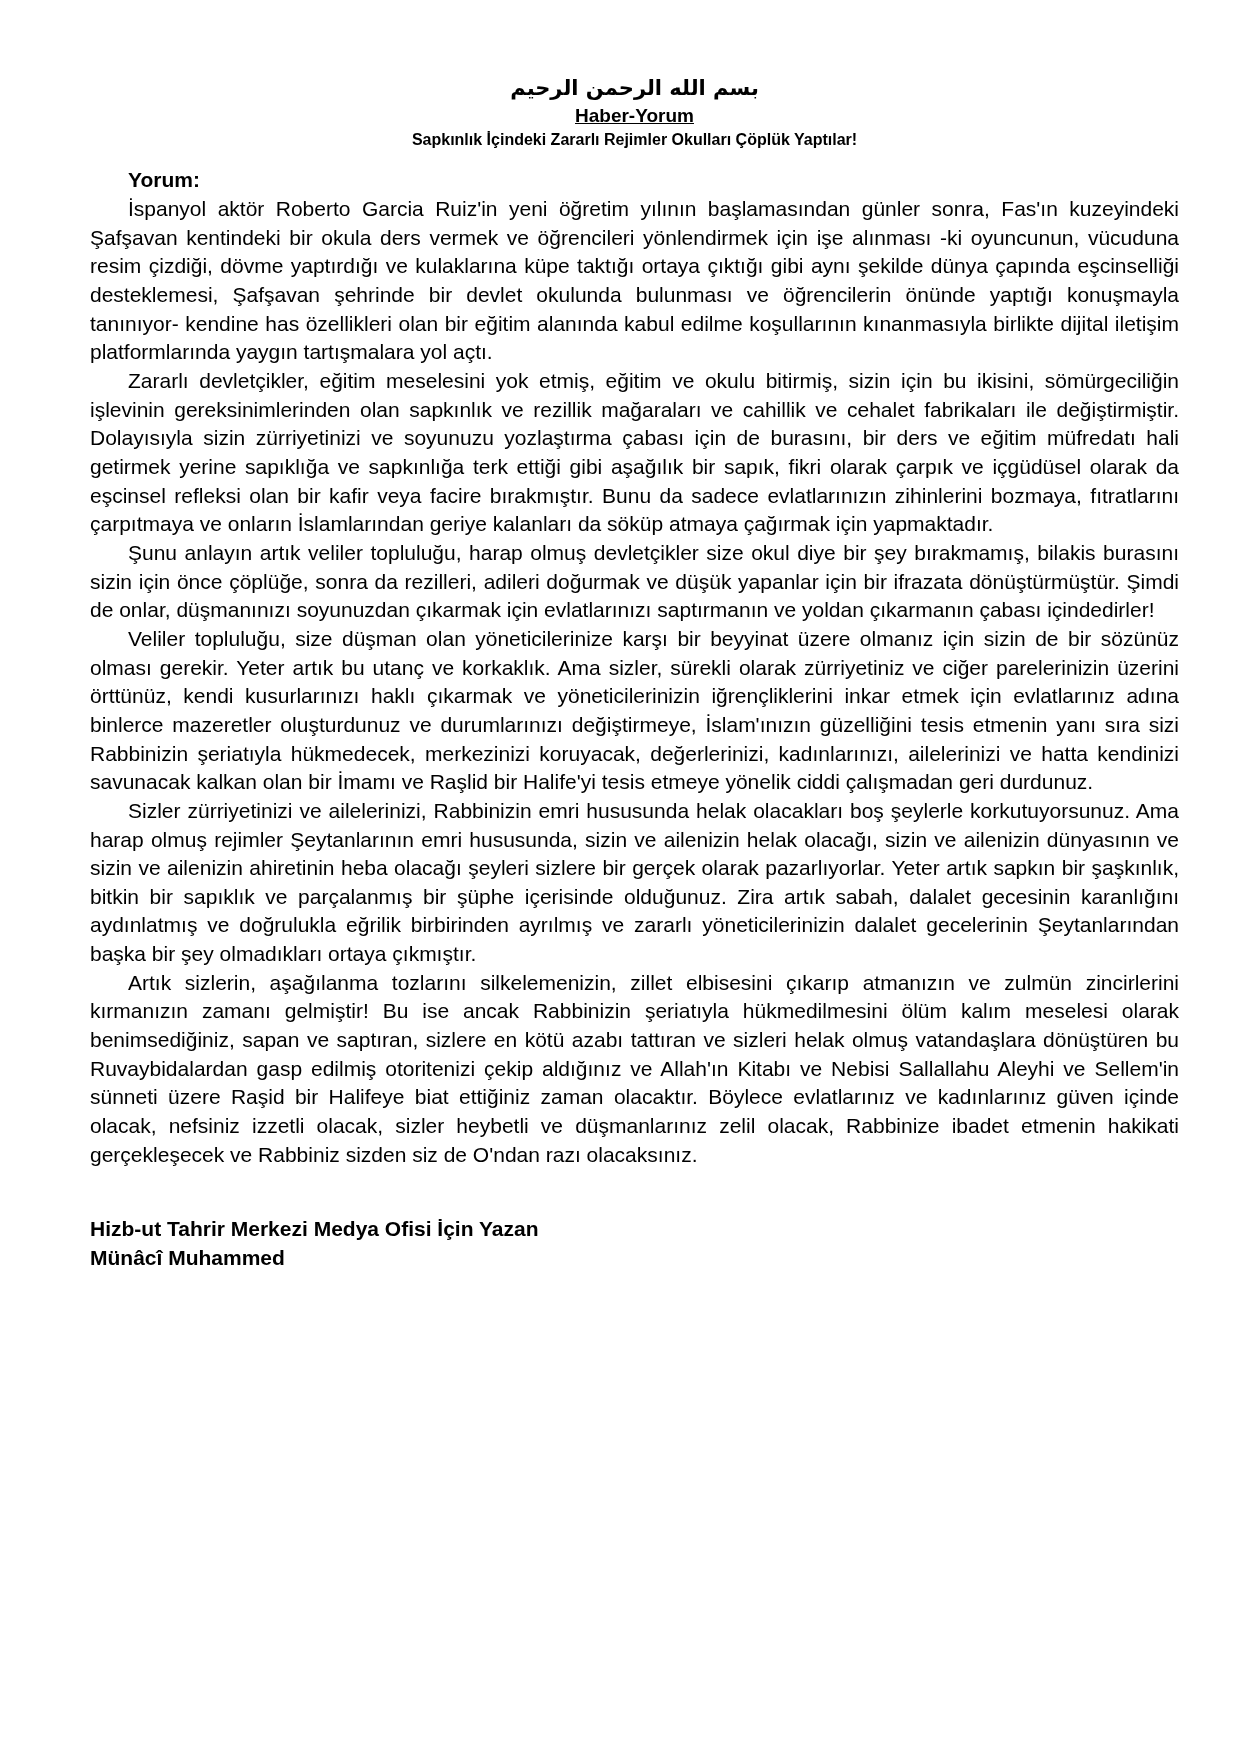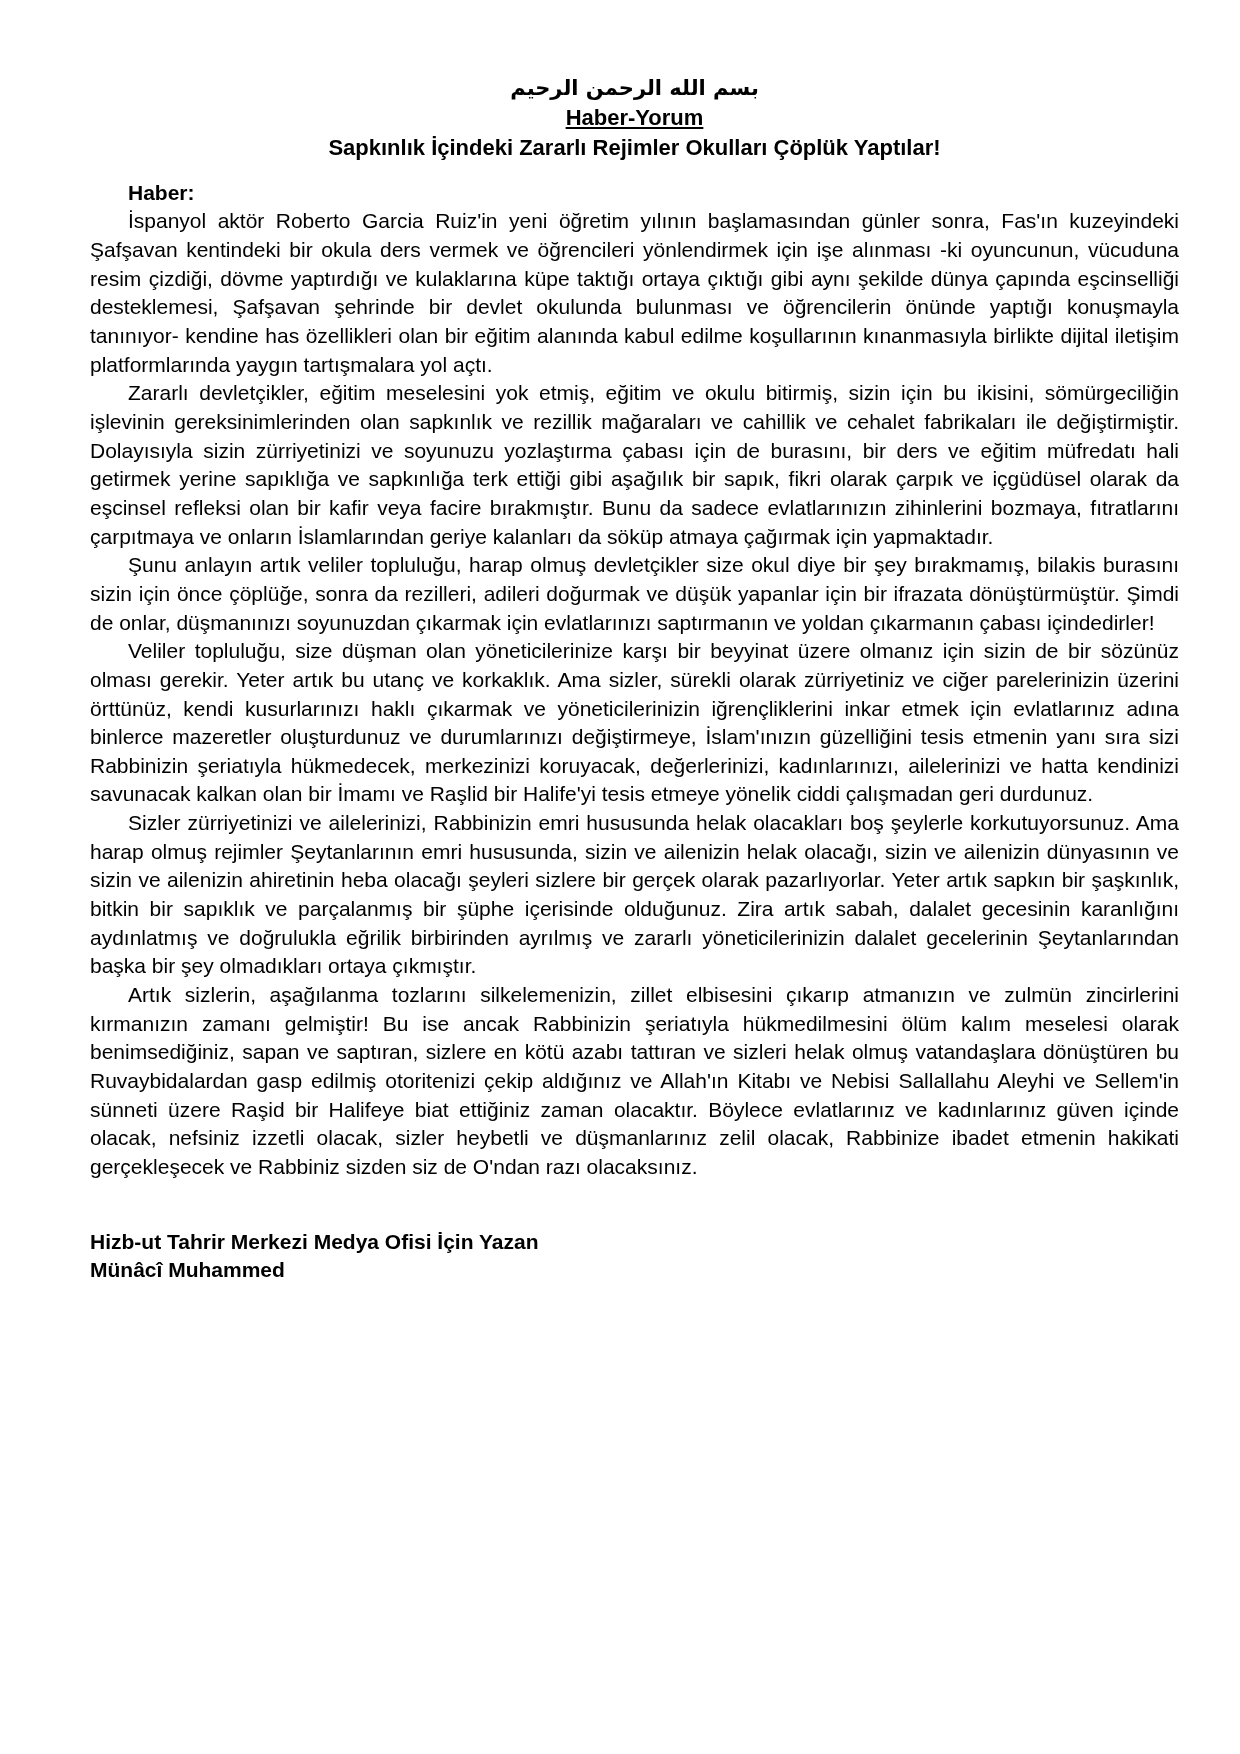--- a/index.html
+++ b/index.html
@@ -26,25 +26,25 @@
   }
   .bismillah {
     font-weight: bold;
     font-family: "DejaVu Sans", sans-serif;
     font-size: 21px;
     direction: rtl;
   }
   .doc-type {
     font-weight: bold;
     text-decoration: underline;
-    font-size: 22px;
+    font-size: 19px;
   }
   .doc-title {
     font-weight: bold;
-    font-size: 22px;
+    font-size: 16px;
   }
   .section-label {
     font-weight: bold;
     text-indent: 38px;
     margin: 16px 0 0 0;
   }
   p.body-par {
     margin: 0;
     text-align: justify;
     text-indent: 38px;
@@ -72,21 +72,21 @@
 <body>
 
 <div class="page">
 
   <div class="center bismillah">بسم الله الرحمن الرحيم</div>
 
   <div class="center doc-type">Haber-Yorum</div>
 
   <div class="center doc-title">Sapkınlık İçindeki Zararlı Rejimler Okulları Çöplük Yaptılar!</div>
 
-  <div class="section-label">Haber:</div>
+  <div class="section-label">Yorum:</div>
 
   <p class="body-par">İspanyol aktör Roberto Garcia Ruiz'in yeni öğretim yılının başlamasından günler sonra, Fas'ın kuzeyindeki Şafşavan kentindeki bir okula ders vermek ve öğrencileri yönlendirmek için işe alınması -ki oyuncunun, vücuduna resim çizdiği, dövme yaptırdığı ve kulaklarına küpe taktığı ortaya çıktığı gibi aynı şekilde dünya çapında eşcinselliği desteklemesi, Şafşavan şehrinde bir devlet okulunda bulunması ve öğrencilerin önünde yaptığı konuşmayla tanınıyor- kendine has özellikleri olan bir eğitim alanında kabul edilme koşullarının kınanmasıyla birlikte dijital iletişim platformlarında yaygın tartışmalara yol açtı.</p>
 
 
   <p class="body-par">Zararlı devletçikler, eğitim meselesini yok etmiş, eğitim ve okulu bitirmiş, sizin için bu ikisini, sömürgeciliğin işlevinin gereksinimlerinden olan sapkınlık ve rezillik mağaraları ve cahillik ve cehalet fabrikaları ile değiştirmiştir. Dolayısıyla sizin zürriyetinizi ve soyunuzu yozlaştırma çabası için de burasını, bir ders ve eğitim müfredatı hali getirmek yerine sapıklığa ve sapkınlığa terk ettiği gibi aşağılık bir sapık, fikri olarak çarpık ve içgüdüsel olarak da eşcinsel refleksi olan bir kafir veya facire bırakmıştır. Bunu da sadece evlatlarınızın zihinlerini bozmaya, fıtratlarını çarpıtmaya ve onların İslamlarından geriye kalanları da söküp atmaya çağırmak için yapmaktadır.</p>
 
   <p class="body-par">Şunu anlayın artık veliler topluluğu, harap olmuş devletçikler size okul diye bir şey bırakmamış, bilakis burasını sizin için önce çöplüğe, sonra da rezilleri, adileri doğurmak ve düşük yapanlar için bir ifrazata dönüştürmüştür. Şimdi de onlar, düşmanınızı soyunuzdan çıkarmak için evlatlarınızı saptırmanın ve yoldan çıkarmanın çabası içindedirler!</p>
 
   <p class="body-par">Veliler topluluğu, size düşman olan yöneticilerinize karşı bir beyyinat üzere olmanız için sizin de bir sözünüz olması gerekir. Yeter artık bu utanç ve korkaklık. Ama sizler, sürekli olarak zürriyetiniz ve ciğer parelerinizin üzerini örttünüz, kendi kusurlarınızı haklı çıkarmak ve yöneticilerinizin iğrençliklerini inkar etmek için evlatlarınız adına binlerce mazeretler oluşturdunuz ve durumlarınızı değiştirmeye, İslam'ınızın güzelliğini tesis etmenin yanı sıra sizi Rabbinizin şeriatıyla hükmedecek, merkezinizi koruyacak, değerlerinizi, kadınlarınızı, ailelerinizi ve hatta kendinizi savunacak kalkan olan bir İmamı ve Raşlid bir Halife'yi tesis etmeye yönelik ciddi çalışmadan geri durdunuz.</p>
 

